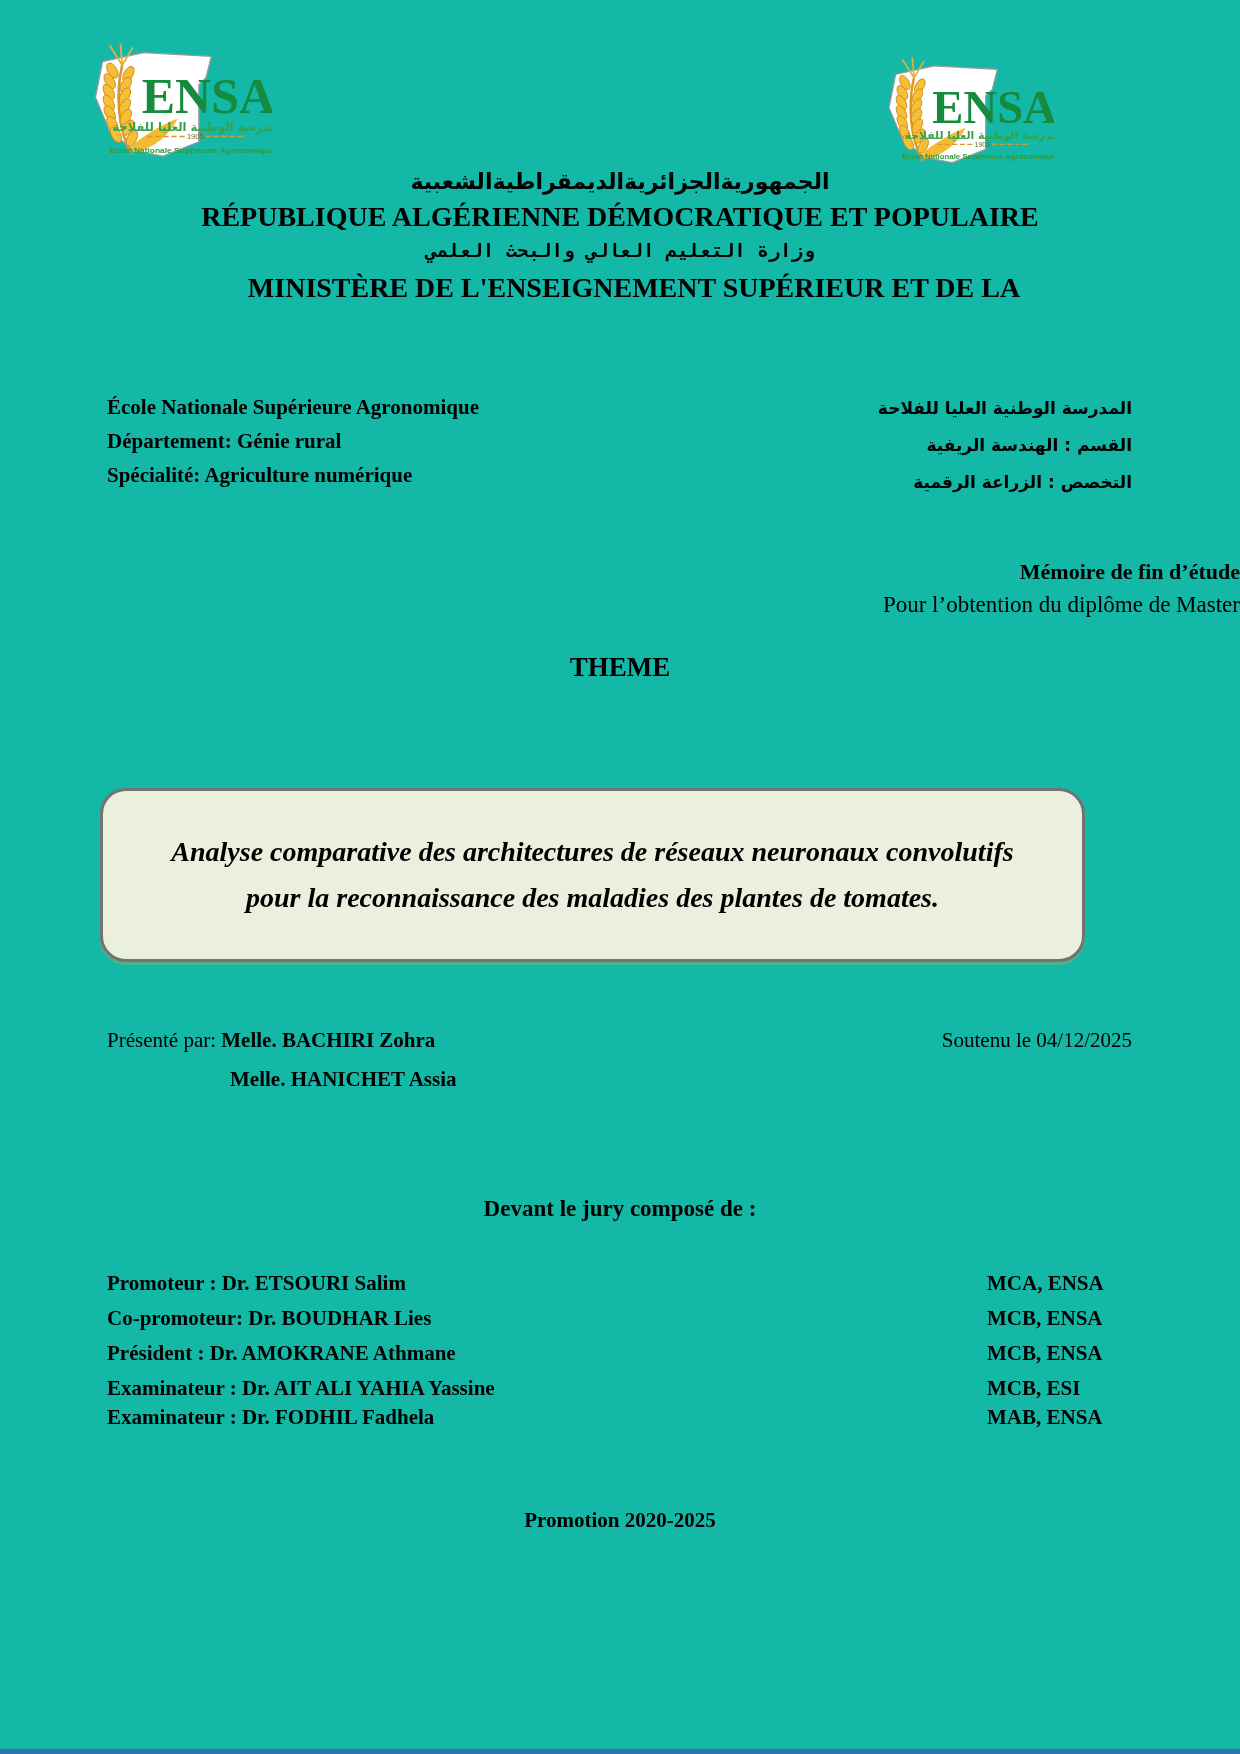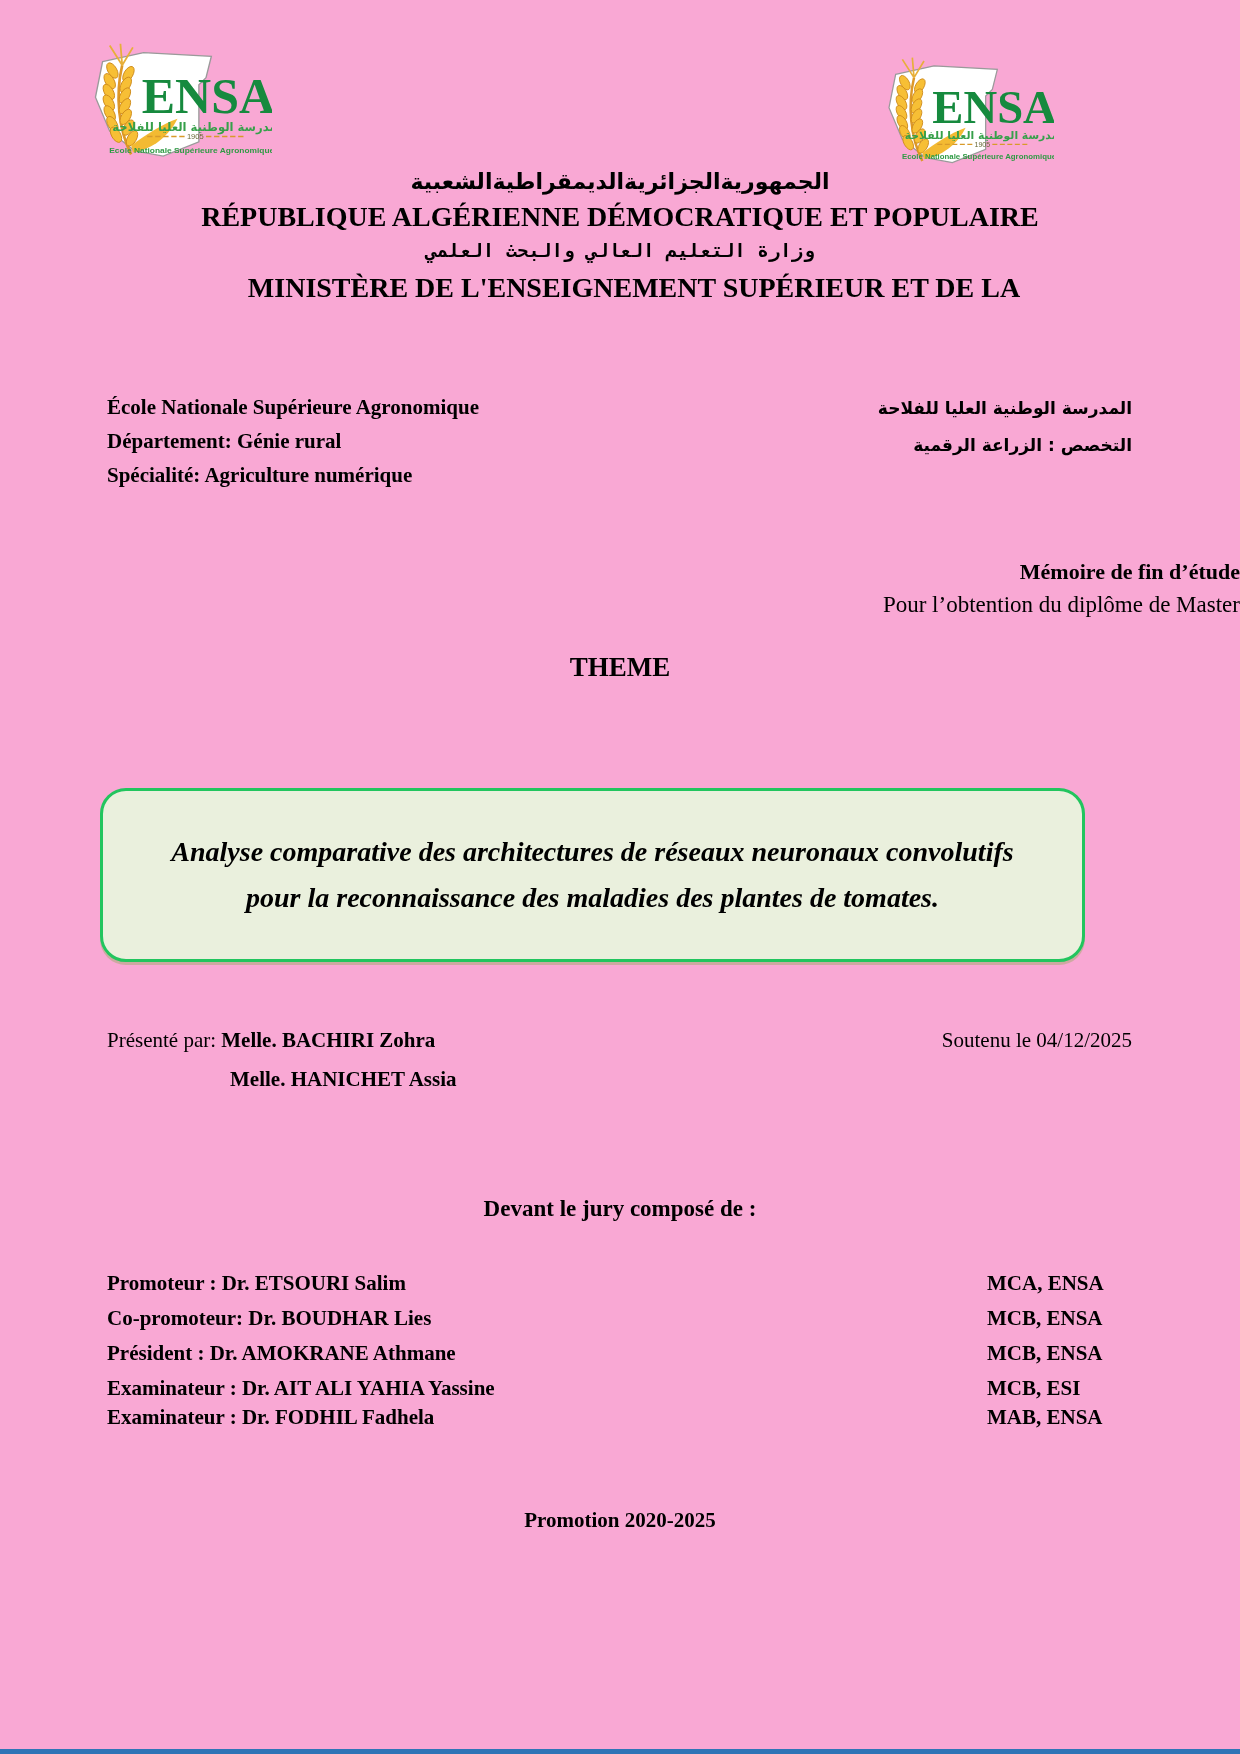--- a/index.html
+++ b/index.html
@@ -1,19 +1,19 @@
 <!DOCTYPE html>
 <html lang="fr"><head>
 <meta charset="utf-8">
 <style>
   html,body{margin:0;padding:0;background:#ffffff;}
   .page{
     position:relative;
     width:1240px;height:1754px;
-    background:#f9a8d4;
+    background:#14b8a6;
     font-family:"Liberation Serif", serif;
     color:#000;
     overflow:hidden;
   }
   
   .logo{position:absolute;}
   .logo-left{left:58px;top:42px;width:214px;}
   .logo-right{right:186px;top:56px;width:200px;}
   .logo svg{display:block;width:100%;height:auto;}
   
@@ -28,21 +28,21 @@
   .info-ar{text-align:right;direction:rtl;font-family:"DejaVu Sans",sans-serif;}
   .info-ar div{font-weight:bold;font-size:17px;line-height:37px;}
   
   .memoire{position:absolute;top:556px;left:0;width:100%;text-align:right;}
   .memoire-type{font-weight:bold;font-size:22px;line-height:32px;}
   .memoire-purpose{font-size:23px;line-height:34px;}
   .theme-label{position:absolute;top:652px;left:0;width:100%;text-align:center;font-weight:bold;font-size:27px;}
   
   .theme-box{
     position:absolute;top:788px;left:100px;width:985px;height:174px;
-    background:#eaf0dd;border:3px solid #22c55e;border-radius:26px;
+    background:#eaf0dd;border:3px solid #737373;border-radius:26px;
     box-shadow:0 3px 0 rgba(150,170,100,.45);
     display:flex;align-items:center;justify-content:center;
     box-sizing:border-box;
   }
   .theme-title{
     max-width:860px;text-align:center;
     font-weight:bold;font-style:italic;font-size:28px;line-height:46px;
   }
   
   .presente{position:absolute;top:1028px;left:107px;right:108px;font-size:21px;}
@@ -139,20 +139,21 @@
   </div>
 
   <div class="info-row">
     <div class="info-fr">
       <div>École Nationale Supérieure Agronomique</div>
       <div>Département: Génie rural</div>
       <div>Spécialité: Agriculture numérique</div>
     </div>
     <div class="info-ar">
       <div>المدرسة الوطنية العليا للفلاحة</div>
+      <div>القسم : الهندسة الريفية</div>
       <div>التخصص : الزراعة الرقمية</div>
     </div>
   </div>
 
   <div class="memoire">
     <div class="memoire-type">Mémoire de fin d’étude</div>
     <div class="memoire-purpose">Pour l’obtention du diplôme de Master</div>
   </div>
 
   <div class="theme-label">THEME</div>

